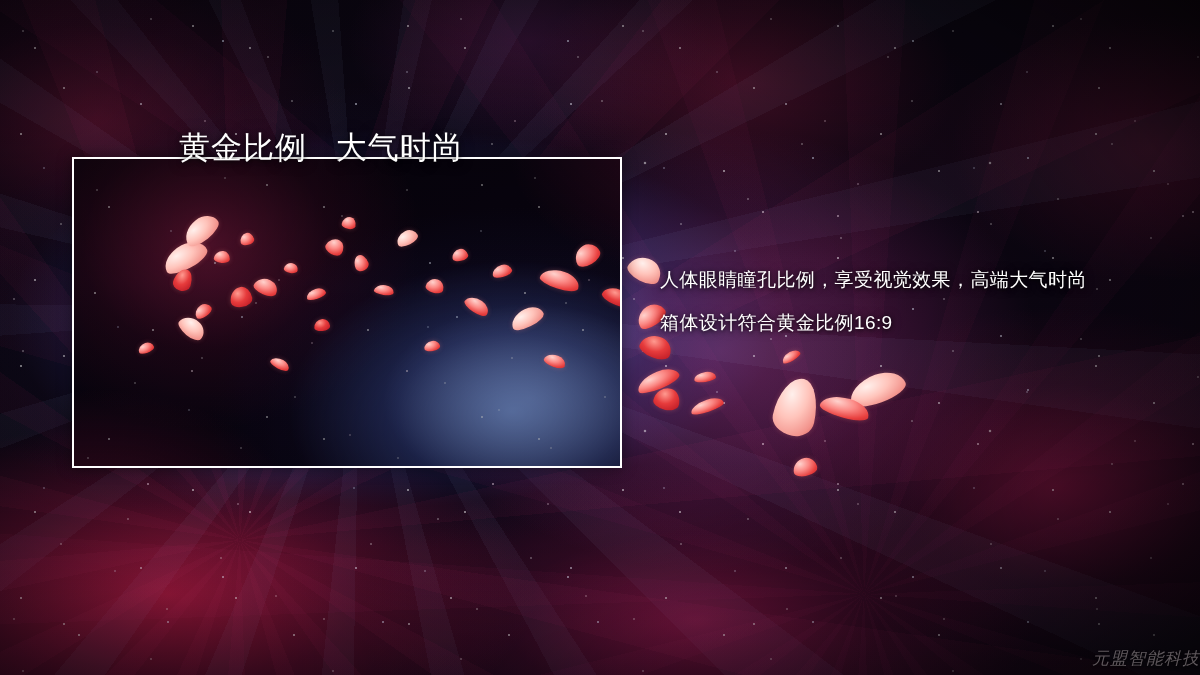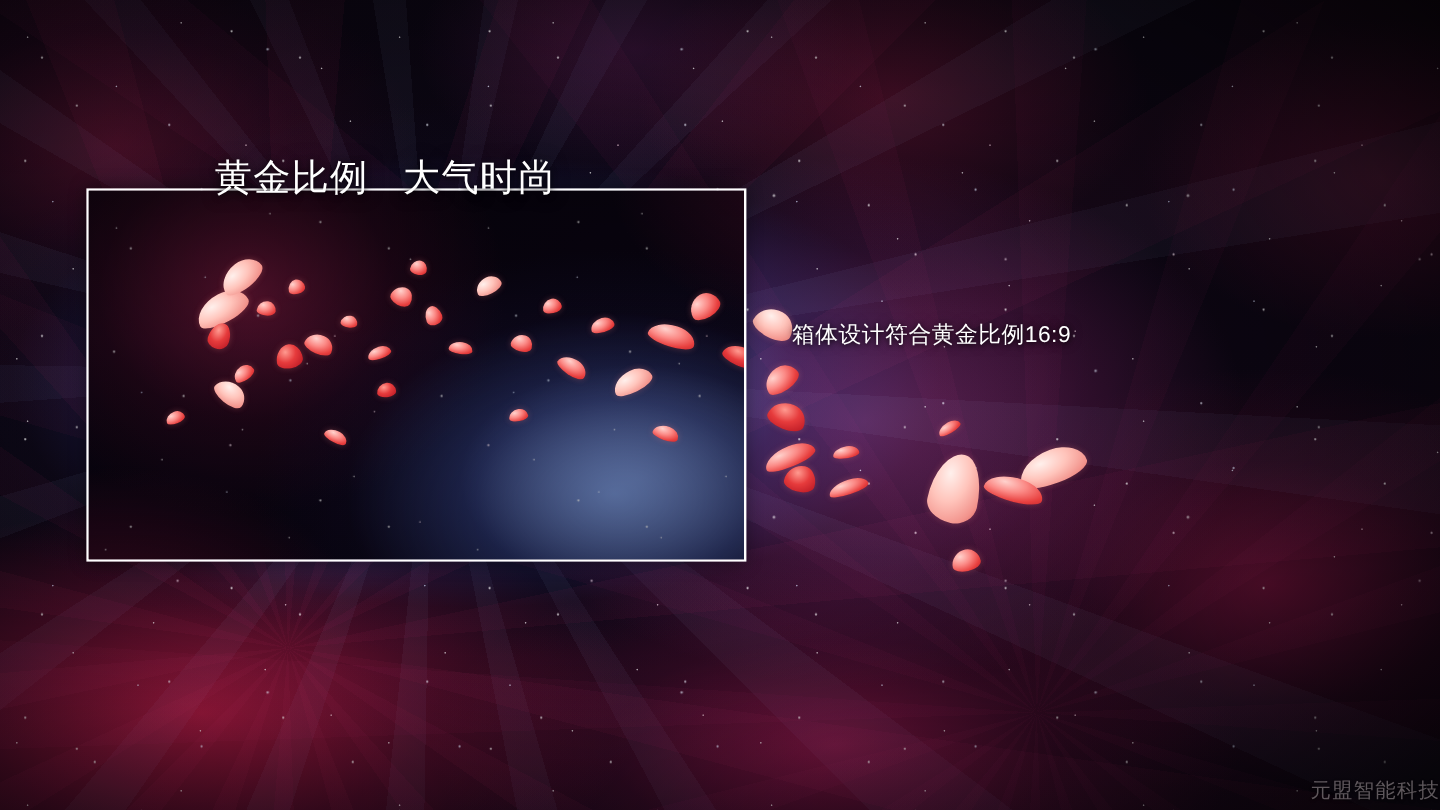--- a/index.html
+++ b/index.html
@@ -180,20 +180,21 @@
     text-shadow: 0 1px 4px rgba(0,0,0,0.8), 0 0 10px rgba(0,0,0,0.55);
   }
   #watermark {
     position: absolute;
     right: 0px;
     bottom: 5px;
     font-size: 17px;
     letter-spacing: 1px;
     color: rgba(150,140,146,0.62);
     text-shadow: 0 1px 2px rgba(0,0,0,0.6);
+    font-style: italic;
   }
 </style>
 </head>
 <body>
 
 <div id="slide">
 
   <div class="bg-layer bg-base"></div>
   <div class="bg-layer bg-wisps"></div>
   <div class="bg-layer bg-glow"></div>
@@ -250,18 +251,19 @@
       <div class="petal" style="left:350px;top:182px;width:16px;height:10px;transform:rotate(-10deg);"></div>
       <div class="petal" style="left:470px;top:196px;width:22px;height:12px;transform:rotate(20deg);"></div>
       <div class="petal pale" style="left:108px;top:60px;width:38px;height:22px;transform:rotate(-38deg);"></div>
       <div class="petal" style="left:268px;top:58px;width:14px;height:12px;transform:rotate(12deg);"></div>
     </div>
   </div>
 
   <div id="title">黄金比例   大气时尚</div>
 
   <div id="body-text">
+    <div class="body-line">人体眼睛瞳孔比例，享受视觉效果，高端大气时尚</div>
     <div class="body-line">箱体设计符合黄金比例16:9</div>
   </div>
 
   <div id="watermark">元盟智能科技</div>
 
 </div>
 
 </body></html>

